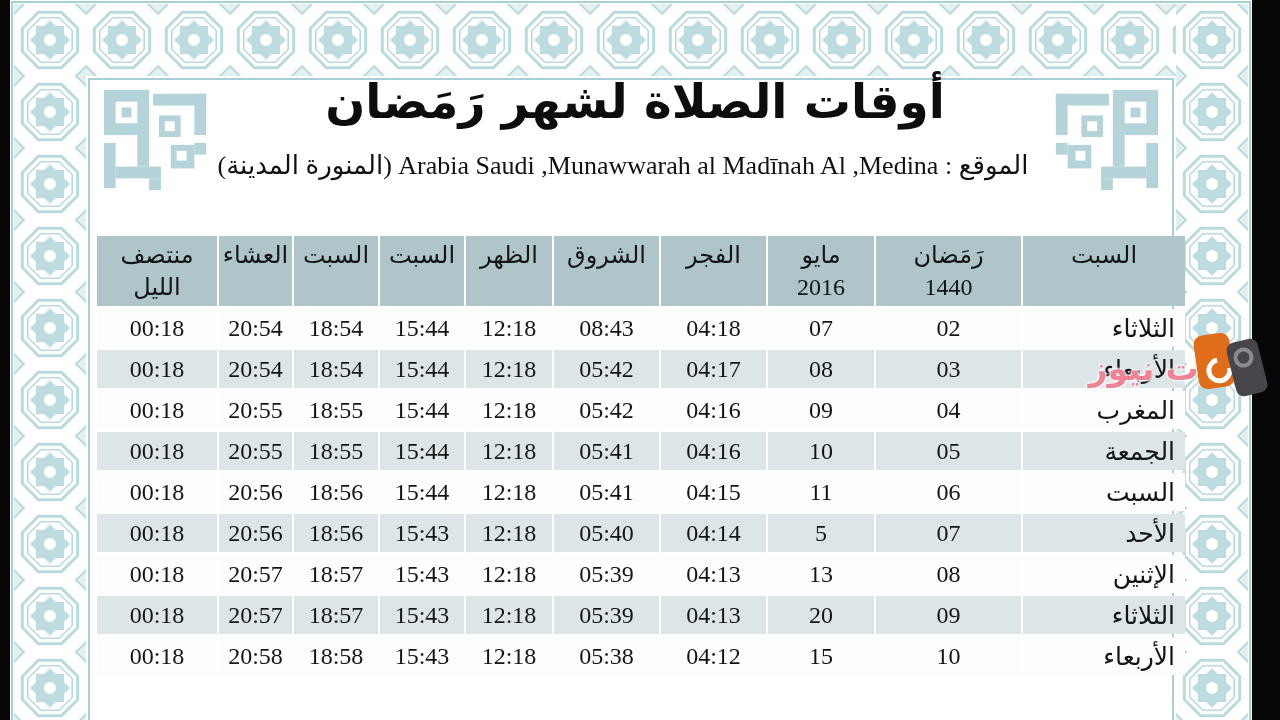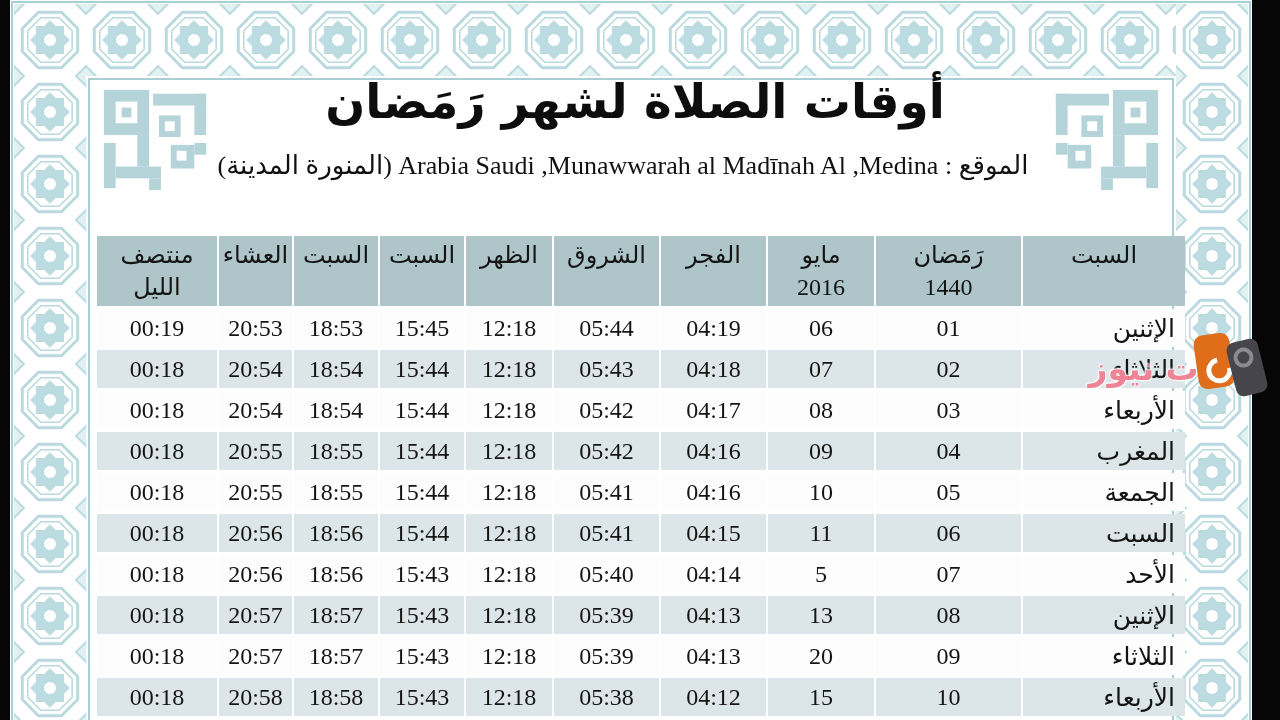--- a/index.html
+++ b/index.html
@@ -163,38 +163,26 @@
             <th>الفجر</th>
             <th>مايو
 2016</th>
             <th>رَمَضان
 1440</th>
             <th>السبت</th>
           </tr>
         </thead>
       <tbody id="tbody">
           <tr>
-            <td>00:19</td>
-            <td>20:53</td>
-            <td>18:53</td>
-            <td>15:45</td>
-            <td>12:18</td>
-            <td>05:44</td>
-            <td>04:19</td>
-            <td>06</td>
-            <td>01</td>
-            <td class="day-cell">الإثنين</td>
-          </tr>
-          <tr>
             <td>00:18</td>
             <td>20:54</td>
             <td>18:54</td>
             <td>15:44</td>
             <td>12:18</td>
-            <td>05:43</td>
+            <td>08:43</td>
             <td>04:18</td>
             <td>07</td>
             <td>02</td>
             <td class="day-cell">الثلاثاء</td>
           </tr>
           <tr>
             <td>00:18</td>
             <td>20:54</td>
             <td>18:54</td>
             <td>15:44</td>

